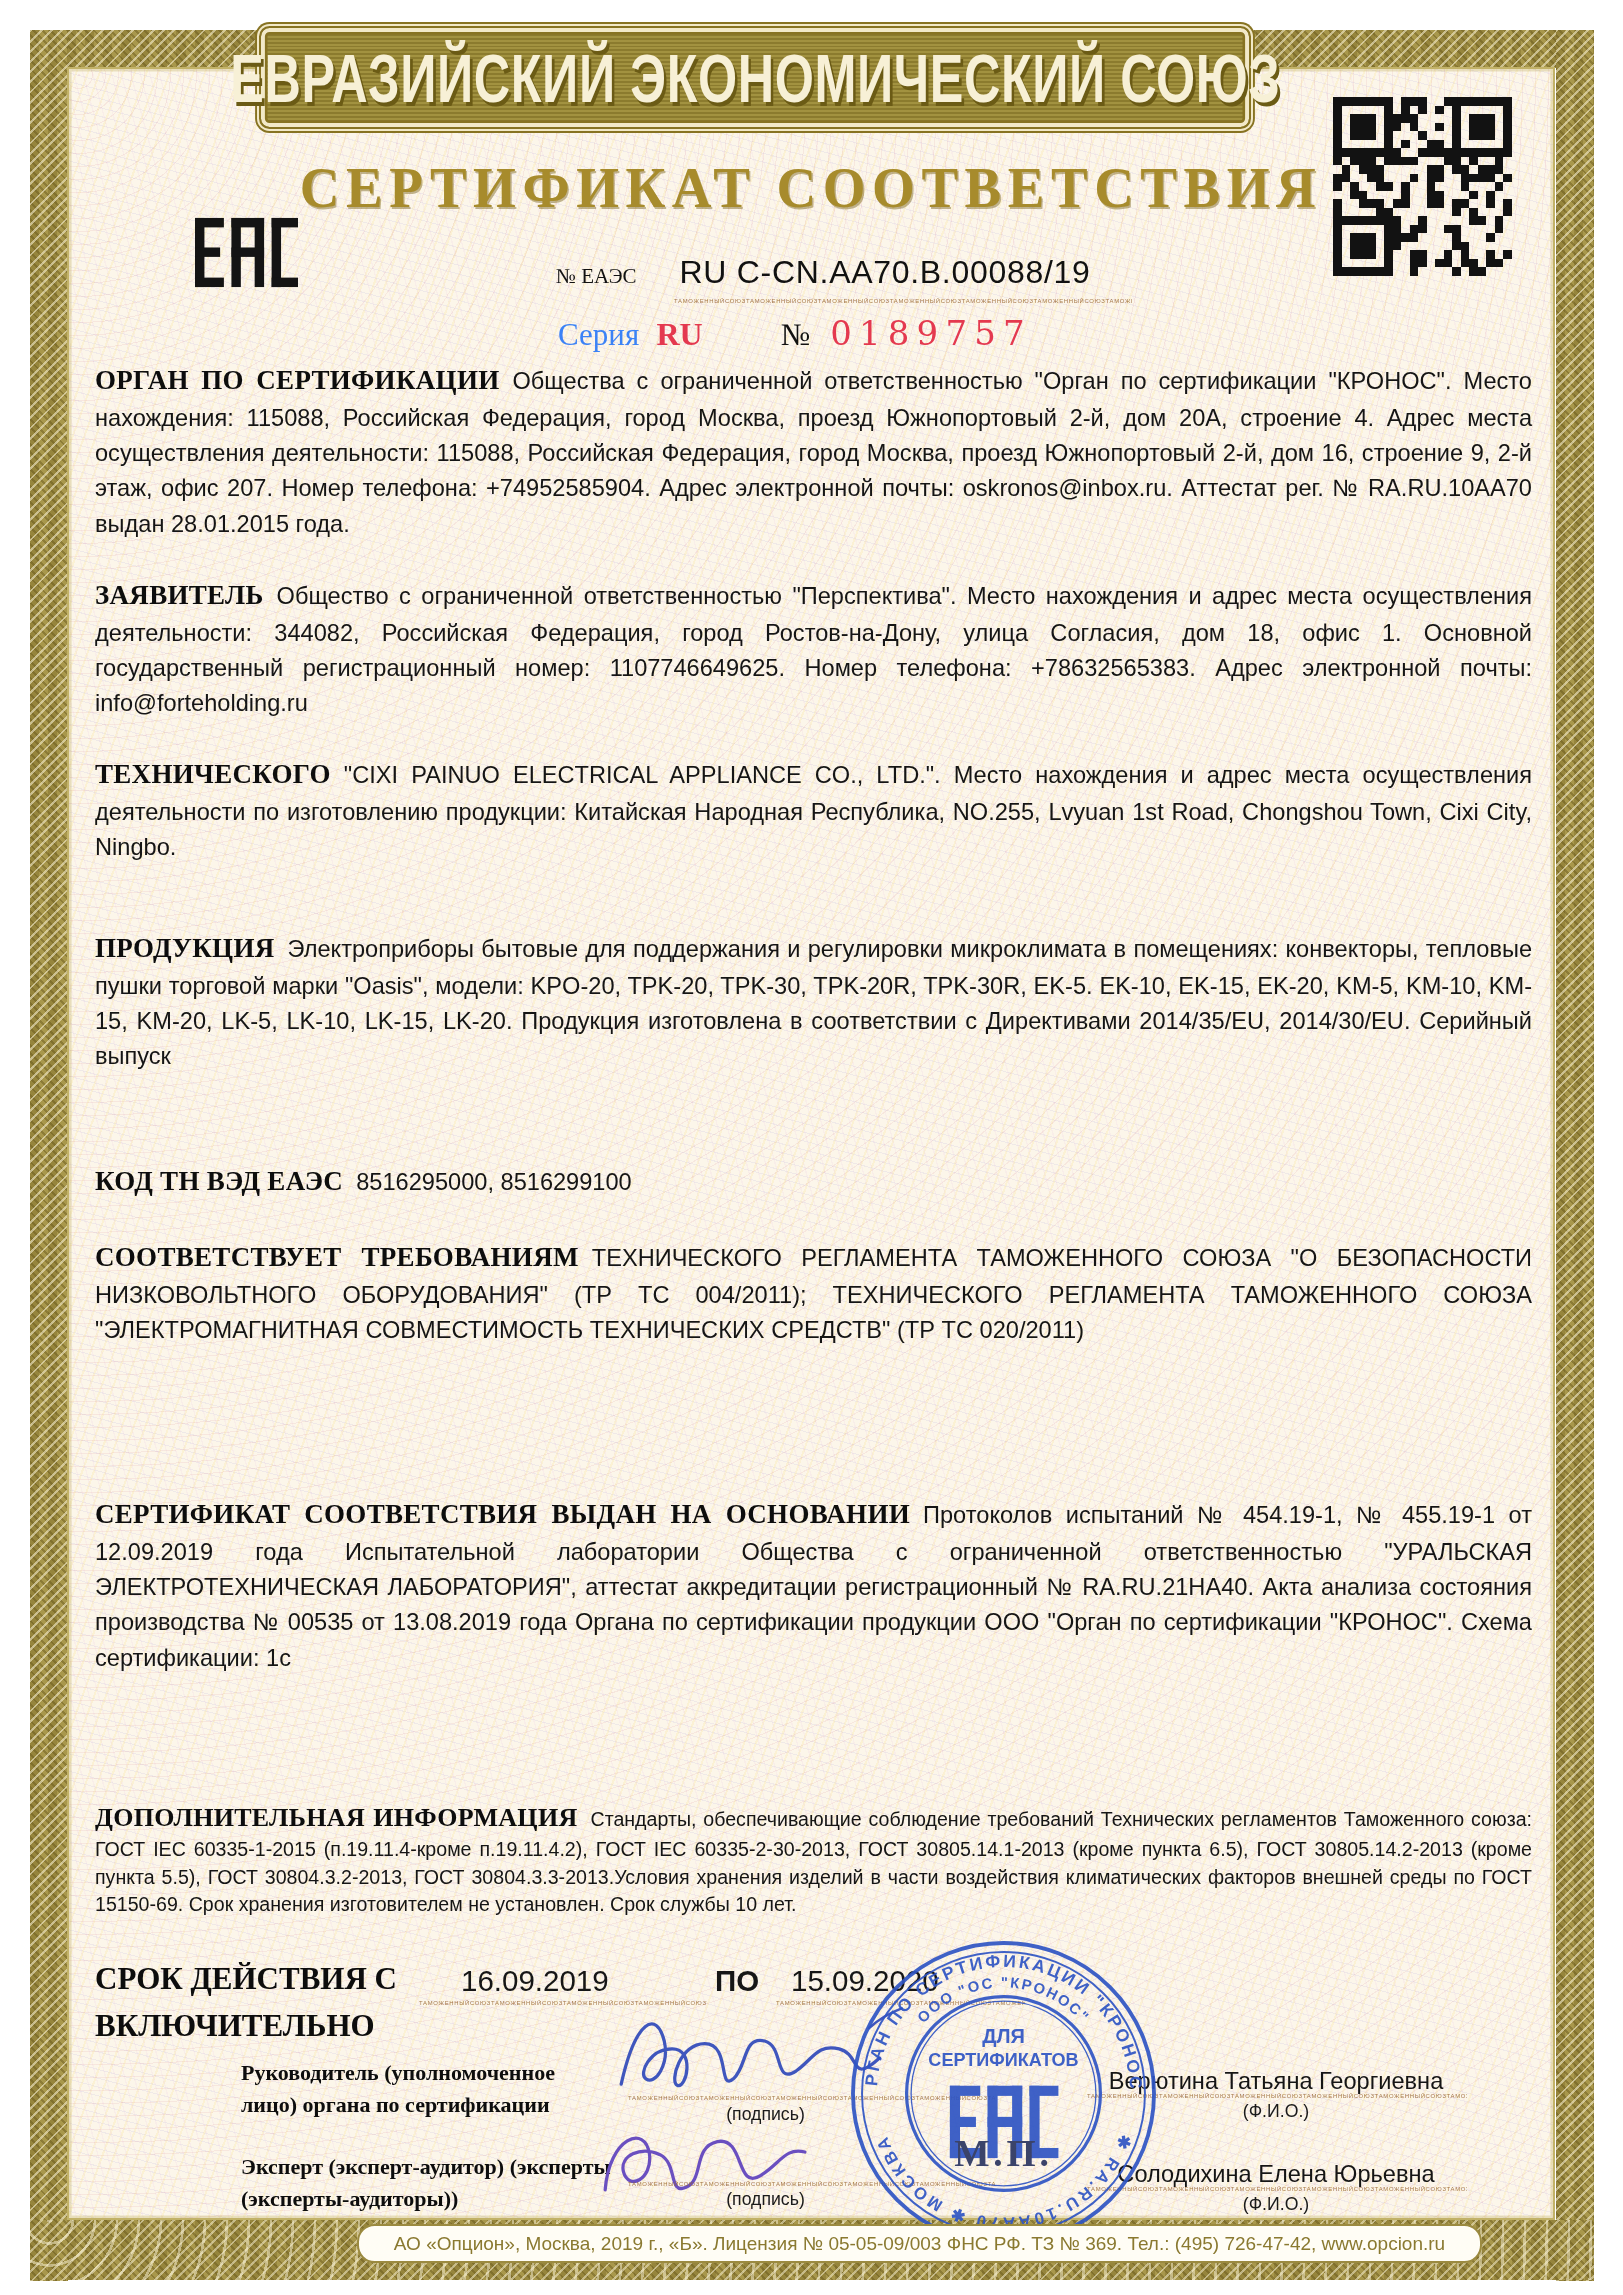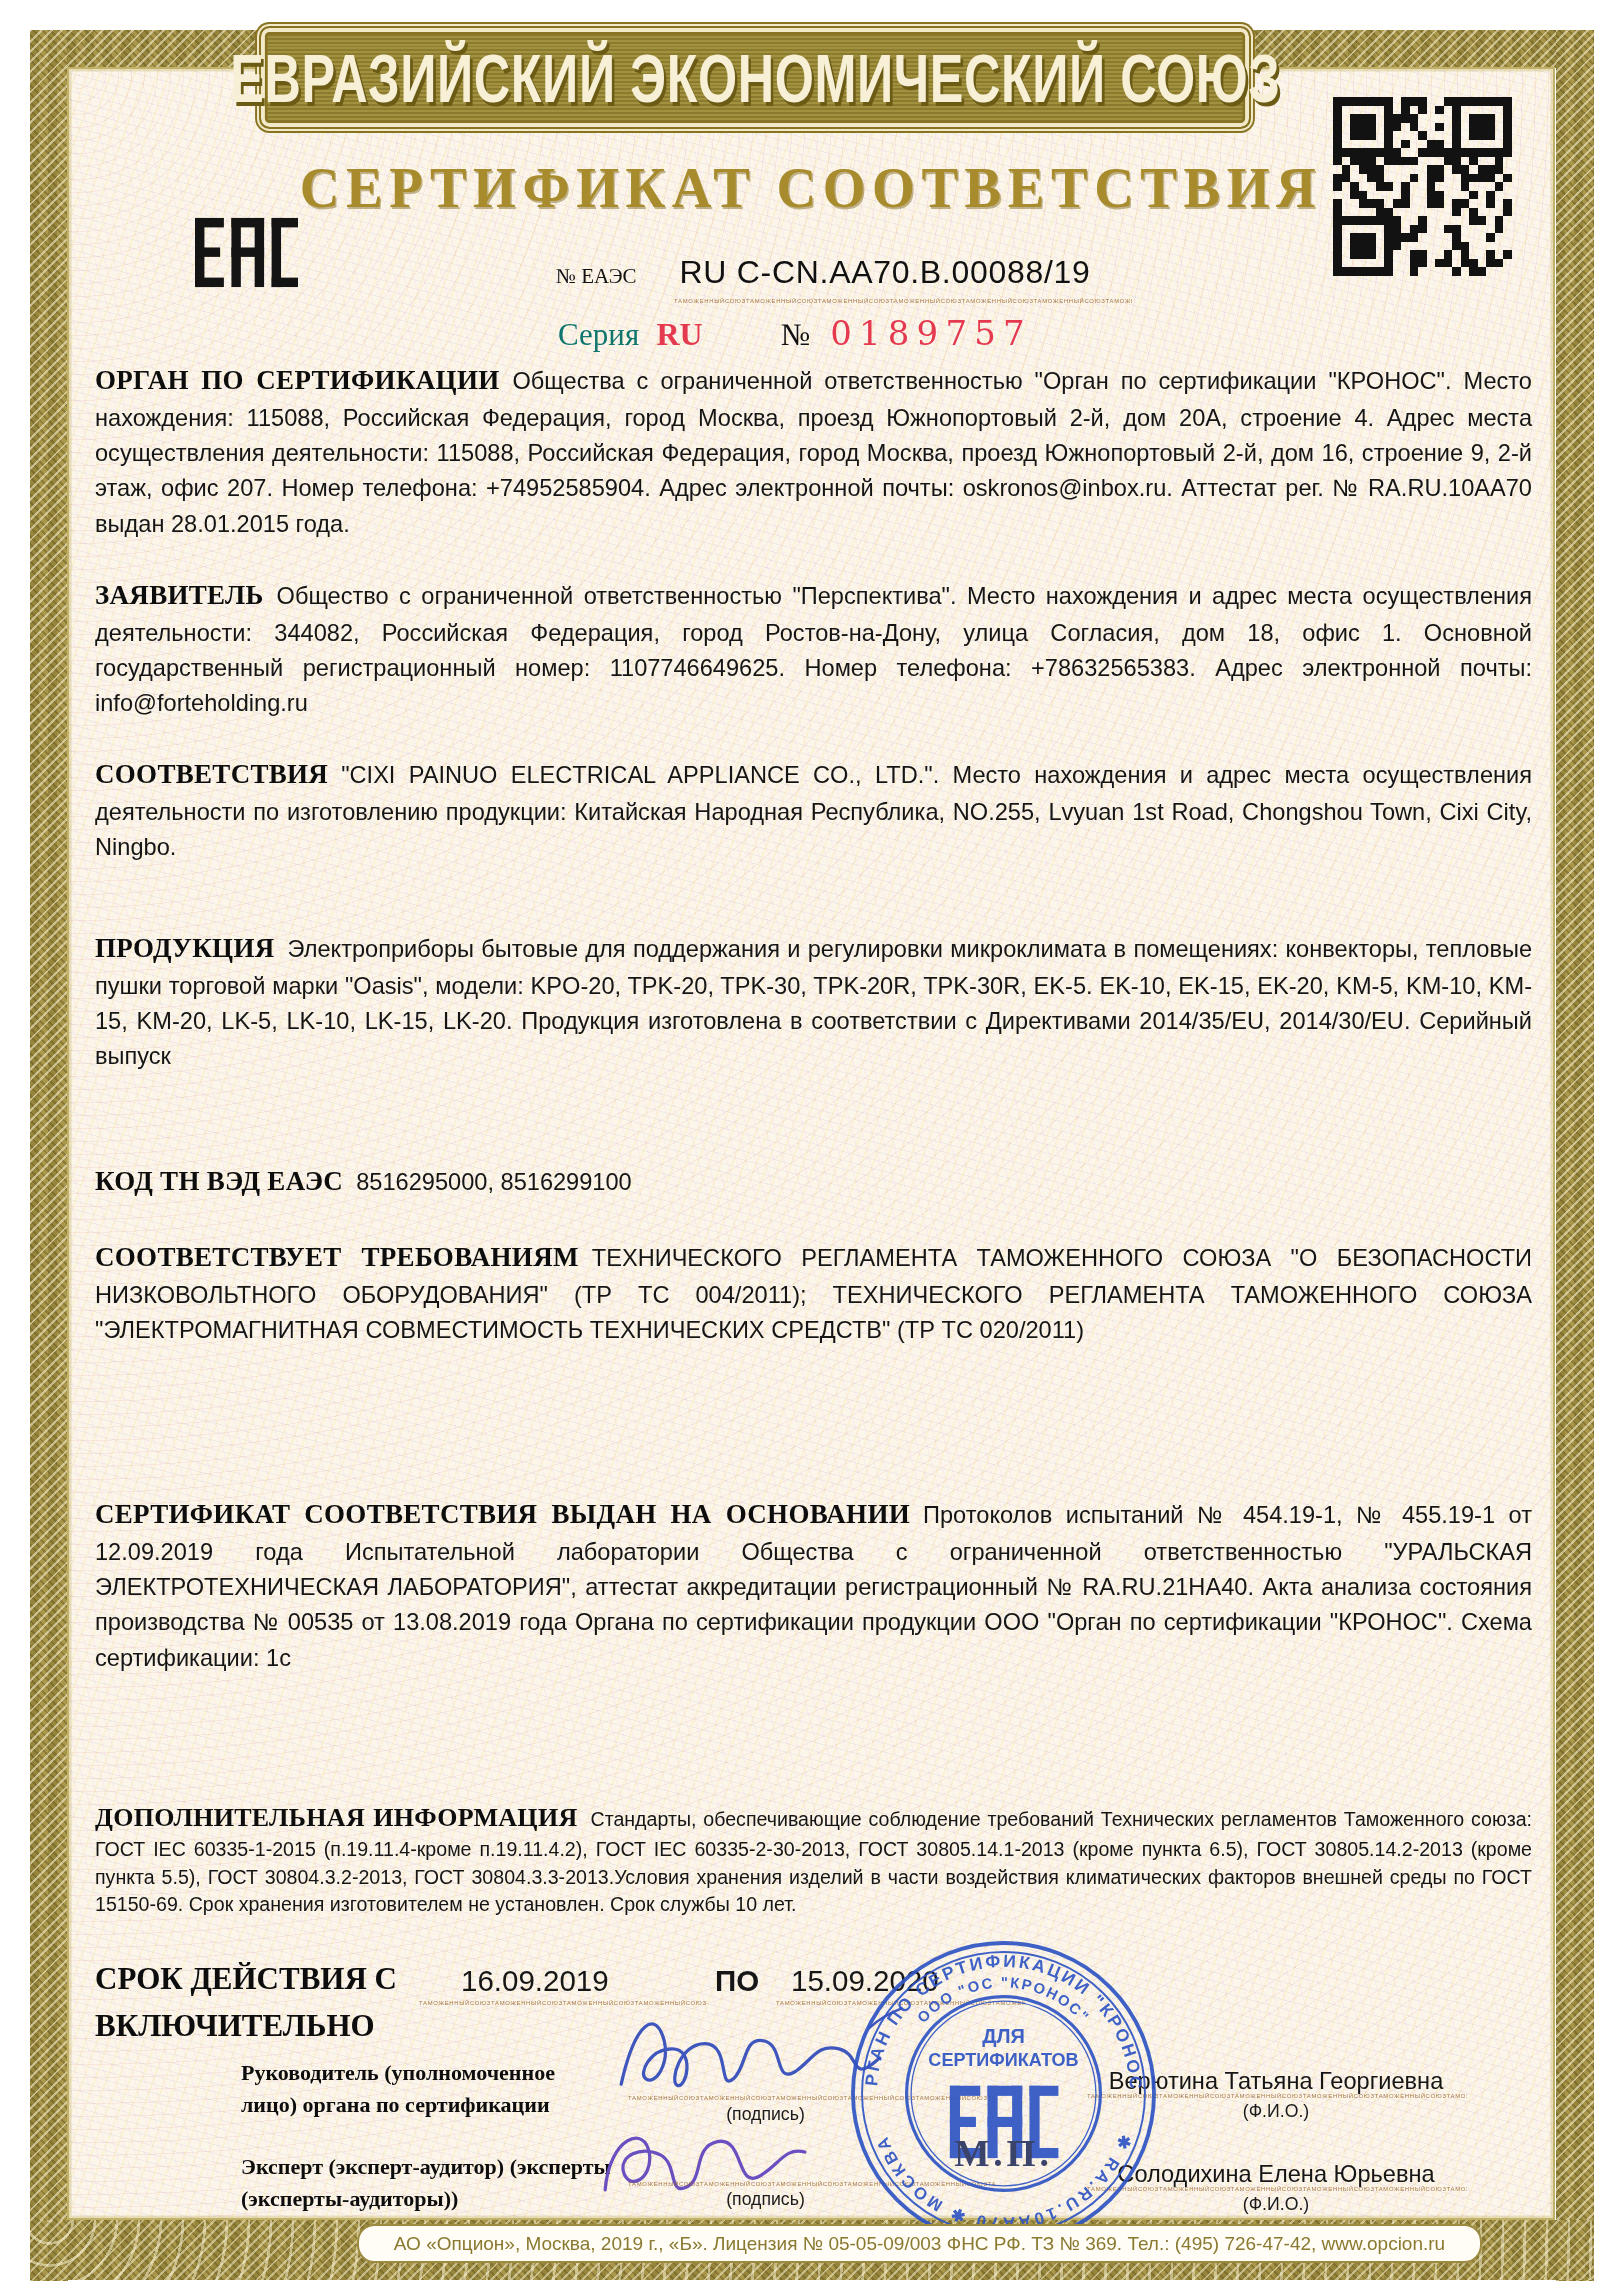--- a/index.html
+++ b/index.html
@@ -57,21 +57,21 @@
   .cert-title{position:absolute;left:67px;top:156px;width:1488px;text-align:center;
     font-family:"Liberation Serif",serif;font-weight:bold;font-size:55px;letter-spacing:6.5px;
     color:#a78b2c;text-shadow:1.3px 2px 0 rgba(120,97,26,.45);transform:scaleY(1.05);}
   .cert-no{position:absolute;left:556px;top:254px;white-space:nowrap;}
   .cert-no .lbl{font-family:"Liberation Serif",serif;font-size:21px;color:#111;}
   .cert-no .val{font-family:"Liberation Sans",sans-serif;font-size:32px;color:#111;margin-left:40px;letter-spacing:0.7px;}
   .micro{position:absolute;overflow:hidden;white-space:nowrap;font-size:5.9px;letter-spacing:0.7px;
     color:#97642f;opacity:.85;height:7.9px;line-height:7.9px;font-family:"Liberation Sans",sans-serif;}
   .m-cert{left:674px;top:298px;width:458px;}
   .seriya{position:absolute;left:558px;top:313px;white-space:nowrap;}
-  .seriya .s-lbl{font-family:"Liberation Serif",serif;font-size:31px;color:#0f766e;}
+  .seriya .s-lbl{font-family:"Liberation Serif",serif;font-size:31px;color:#3b82f6;}
   .seriya .s-code{font-family:"Liberation Serif",serif;font-weight:bold;font-size:32px;color:#e4394f;margin-left:14.4px;}
   .seriya .s-no-lbl{font-family:"Liberation Serif",serif;font-size:31px;color:#111;margin-left:75px;}
   .seriya .s-num{font-family:"DejaVu Serif",serif;font-size:34px;color:#e4394f;letter-spacing:7.2px;margin-left:17px;}
 
   
   .para{position:absolute;left:95px;width:1437px;text-align:justify;
     font-size:23.6px;line-height:1.5;color:#151515;}
   .para .ph{font-family:"Liberation Serif",serif;font-weight:bold;font-size:27px;
     letter-spacing:0.3px;margin-right:13px;color:#0d0d0d;}
   .p1{top:360px;} .p2{top:575px;} .p3{top:754px;} .p4{top:928px;}
@@ -603,21 +603,21 @@
     <span class="s-num">0189757</span>
   </div>
 
   <div class="para p1">
     <span class="ph">ОРГАН ПО СЕРТИФИКАЦИИ</span><span>Общества с ограниченной ответственностью "Орган по сертификации "КРОНОС". Место нахождения: 115088, Российская Федерация, город Москва, проезд Южнопортовый 2-й, дом 20А, строение 4. Адрес места осуществления деятельности: 115088, Российская Федерация, город Москва, проезд Южнопортовый 2-й, дом 16, строение 9, 2-й этаж, офис 207. Номер телефона: +74952585904. Адрес электронной почты: oskronos@inbox.ru. Аттестат рег. № RA.RU.10AA70 выдан 28.01.2015 года.</span>
   </div>
   <div class="para p2">
     <span class="ph">ЗАЯВИТЕЛЬ</span><span>Общество с ограниченной ответственностью "Перспектива". Место нахождения и адрес места осуществления деятельности: 344082, Российская Федерация, город Ростов-на-Дону, улица Согласия, дом 18, офис 1. Основной государственный регистрационный номер: 1107746649625. Номер телефона: +78632565383. Адрес электронной почты: info@forteholding.ru</span>
   </div>
   <div class="para p3">
-    <span class="ph">СООТВЕТСТВИЯ</span><span>"CIXI PAINUO ELECTRICAL APPLIANCE CO., LTD.". Место нахождения и адрес места осуществления деятельности по изготовлению продукции: Китайская Народная Республика, NO.255, Lvyuan 1st Road, Chongshou Town, Cixi City, Ningbo.</span>
+    <span class="ph">ТЕХНИЧЕСКОГО</span><span>"CIXI PAINUO ELECTRICAL APPLIANCE CO., LTD.". Место нахождения и адрес места осуществления деятельности по изготовлению продукции: Китайская Народная Республика, NO.255, Lvyuan 1st Road, Chongshou Town, Cixi City, Ningbo.</span>
   </div>
   <div class="para p4">
     <span class="ph">ПРОДУКЦИЯ</span><span>Электроприборы бытовые для поддержания и регулировки микроклимата в помещениях: конвекторы, тепловые пушки торговой марки "Oasis", модели: KPO-20, TPK-20, TPK-30, TPK-20R, TPK-30R, EK-5. EK-10, EK-15, EK-20, KM-5, KM-10, KM-15, KM-20, LK-5, LK-10, LK-15, LK-20. Продукция изготовлена в соответствии с Директивами 2014/35/EU, 2014/30/EU. Серийный выпуск</span>
   </div>
   <div class="para p5">
     <span class="ph">КОД ТН ВЭД ЕАЭС</span><span>8516295000, 8516299100</span>
   </div>
   <div class="para p6">
     <span class="ph">СООТВЕТСТВУЕТ ТРЕБОВАНИЯМ</span><span>ТЕХНИЧЕСКОГО РЕГЛАМЕНТА ТАМОЖЕННОГО СОЮЗА "О БЕЗОПАСНОСТИ НИЗКОВОЛЬТНОГО ОБОРУДОВАНИЯ" (ТР ТС 004/2011); ТЕХНИЧЕСКОГО РЕГЛАМЕНТА ТАМОЖЕННОГО СОЮЗА "ЭЛЕКТРОМАГНИТНАЯ СОВМЕСТИМОСТЬ ТЕХНИЧЕСКИХ СРЕДСТВ" (ТР ТС 020/2011)</span>
   </div>

